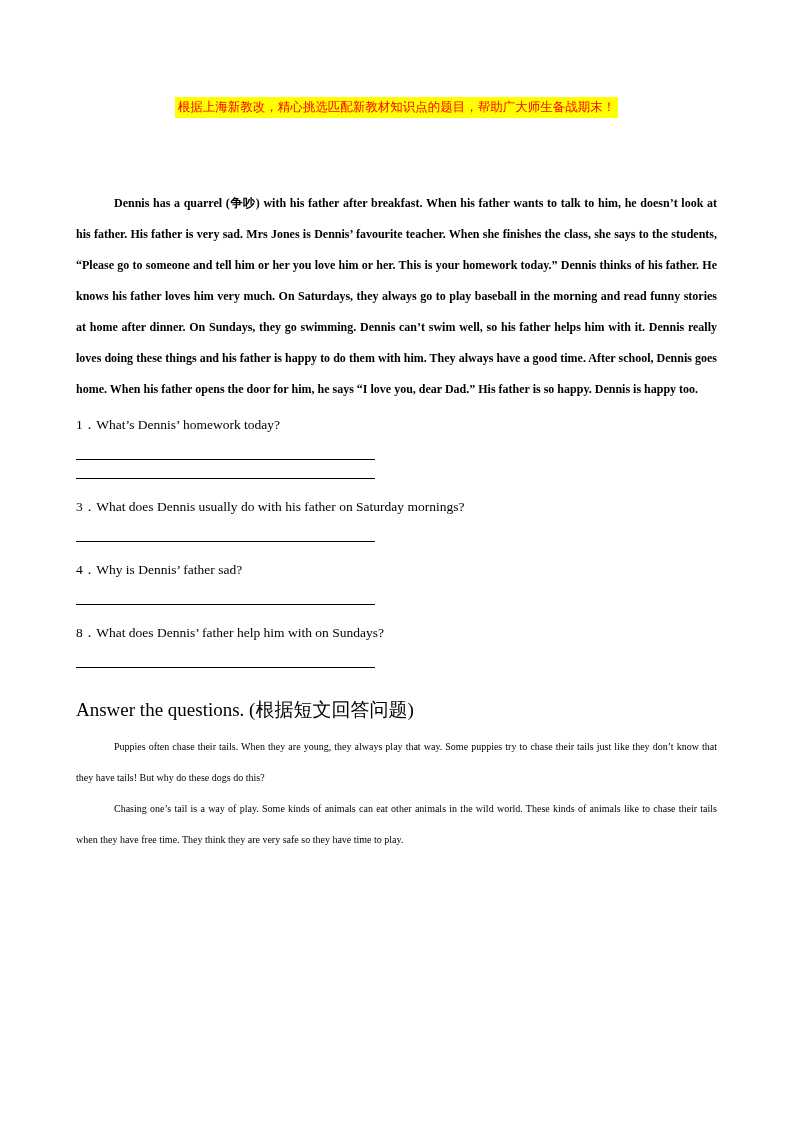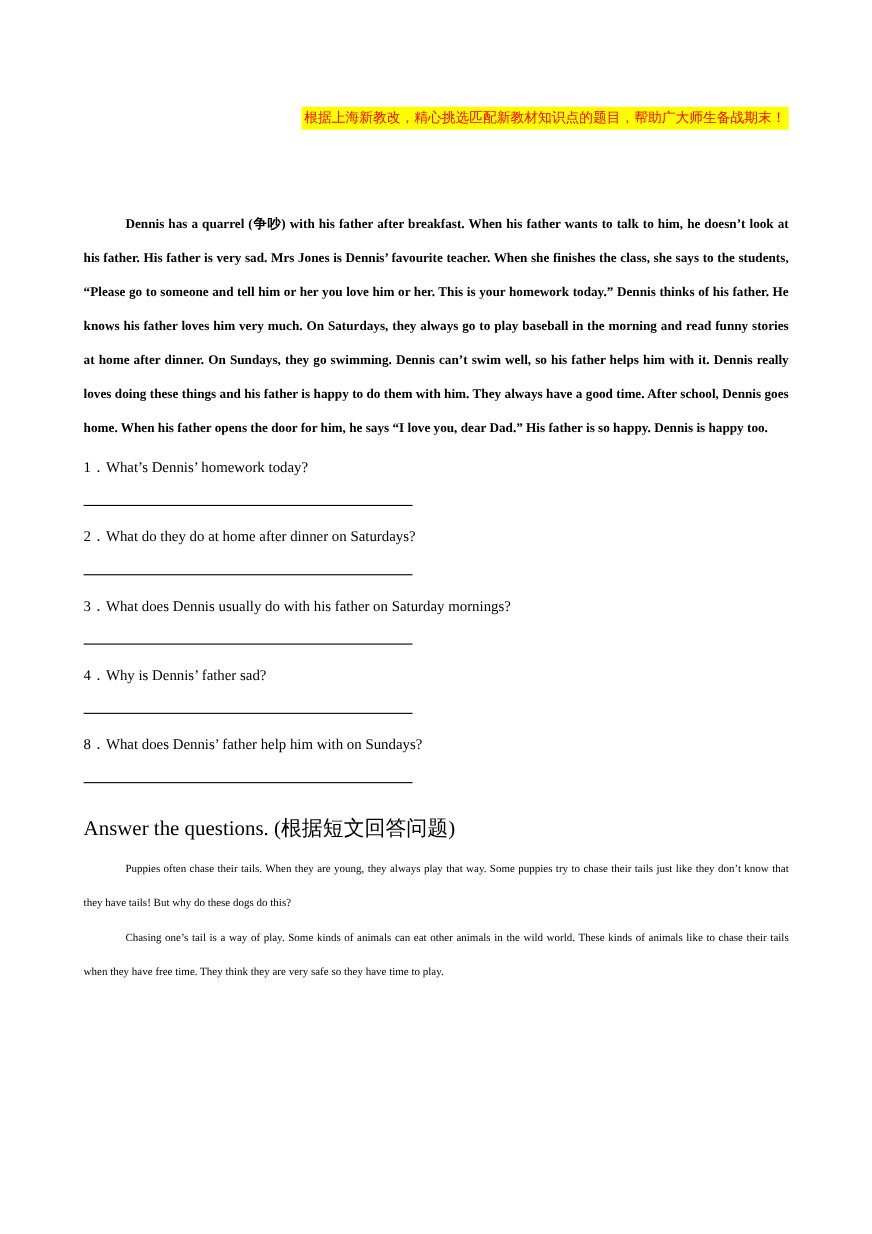--- a/index.html
+++ b/index.html
@@ -20,21 +20,21 @@
   }
   .doc-title {
     text-align: center;
     color: #0000cc;
     font-weight: bold;
     font-size: 17px;
     line-height: 22px;
     letter-spacing: 0.5px;
   }
   .banner-row {
-    text-align: right;
+    text-align: center;
     margin-top: 13px;
   }
   .banner {
     display: inline-block;
     background: #ffff00;
     color: #ff0000;
     font-size: 12.5px;
     line-height: 19px;
     padding: 1px 3px;
   }
@@ -95,21 +95,20 @@
   </div>
 
   <div class="questions">
 
     <div class="question-block">
       <div class="q-text">1．What’s Dennis’ homework today?</div>
       <div class="answer-line"></div>
     </div>
 
     <div class="question-block">
-      <div class="q-text">2．What do they do at home after dinner on Saturdays?</div>
       <div class="answer-line"></div>
     </div>
 
     <div class="question-block">
       <div class="q-text">3．What does Dennis usually do with his father on Saturday mornings?</div>
       <div class="answer-line"></div>
     </div>
 
     <div class="question-block">
       <div class="q-text">4．Why is Dennis’ father sad?</div>

